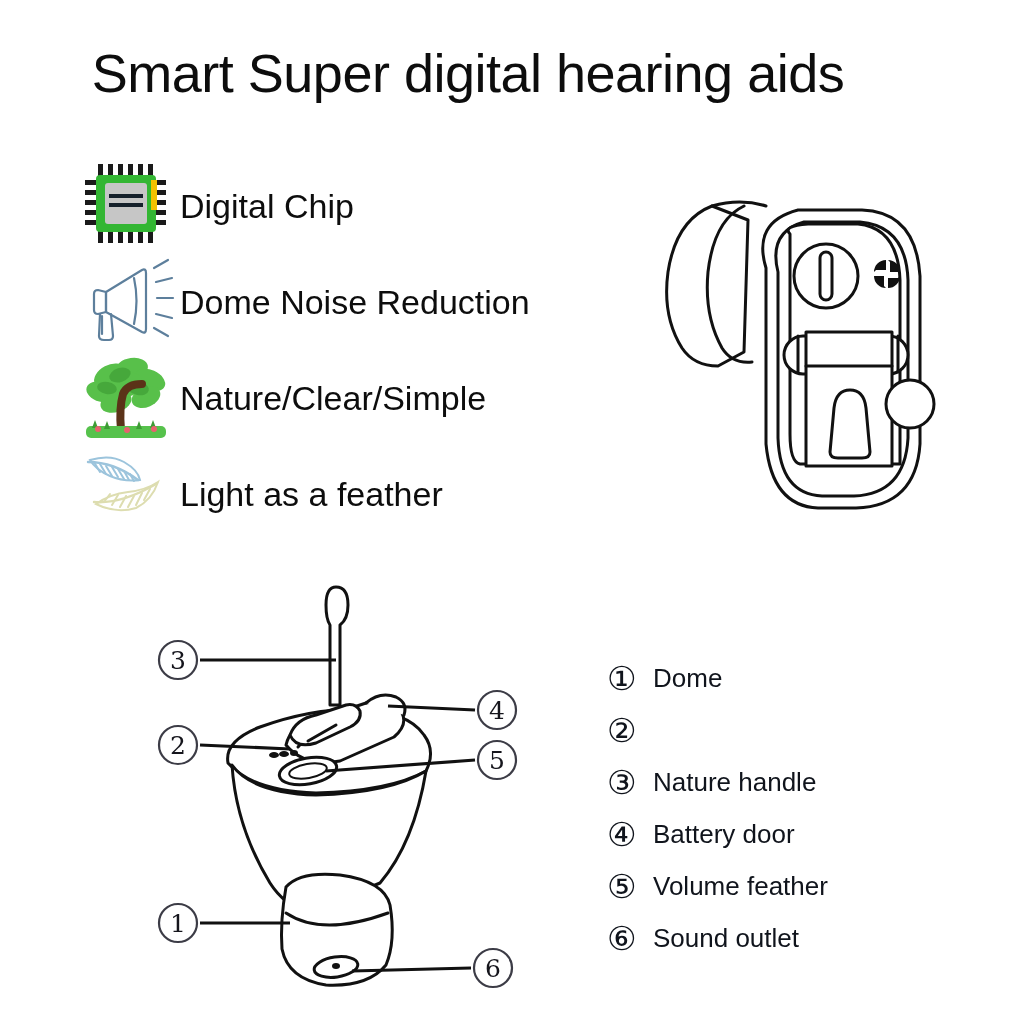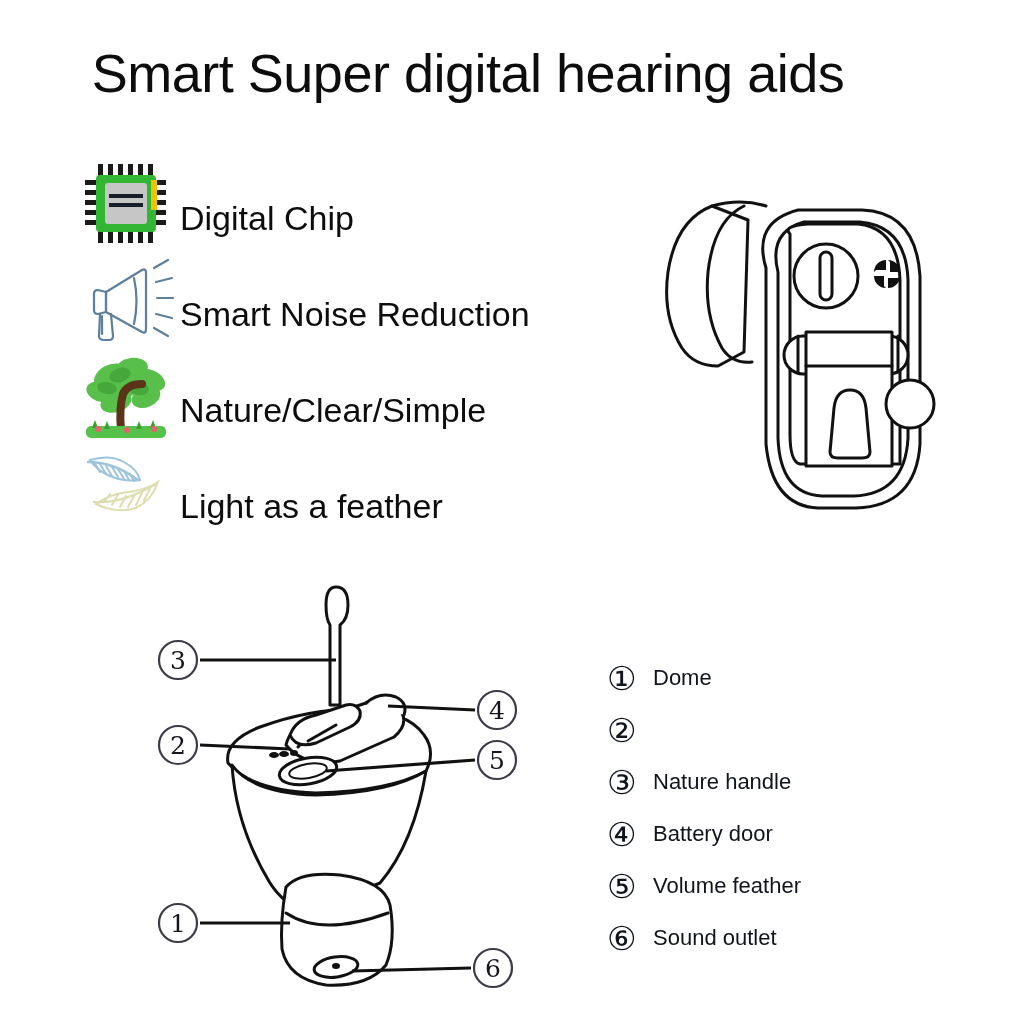--- a/index.html
+++ b/index.html
@@ -52,21 +52,20 @@
   }
   .feature-label {
     position: absolute;
     left: 100px;
     top: 50%;
     transform: translateY(-50%);
     font-size: 34px;
     line-height: 1;
     white-space: nowrap;
     color: #0d0d0d;
-    margin-top: 12px;
   }
 
   
   #legend {
     position: absolute;
     left: 607px;
     top: 652px;
     width: 400px;
   }
   .legend-row {
@@ -76,21 +75,21 @@
     align-items: center;
   }
   .legend-num {
     width: 46px;
     font-size: 33px;
     line-height: 1;
     color: #10141c;
     font-family: "DejaVu Sans", sans-serif;
   }
   .legend-label {
-    font-size: 22px;
+    font-size: 26px;
     line-height: 1;
     color: #10141c;
     white-space: nowrap;
   }
 
   
   #product-drawing {
     position: absolute;
     left: 648px;
     top: 176px;
@@ -169,21 +168,21 @@
             <path d="M20 60 L19 82 Q19 86 24 86 L29 86 Q33 86 33 82 L31 60"></path>
             <path d="M22 62 L22 80"></path>
             <path d="M74 14 L88 6"></path>
             <path d="M76 28 L92 24"></path>
             <path d="M77 44 L93 44"></path>
             <path d="M76 60 L92 64"></path>
             <path d="M74 74 L88 82"></path>
           </g>
         </svg>
       </div>
-      <div class="feature-label">Smart Noise Reduction</div>
+      <div class="feature-label">Dome Noise Reduction</div>
     </div>
 
     <div class="feature-row">
       <div class="feature-icon">
         <svg viewBox="0 0 96 92" width="96" height="92">
           <g fill="#58c04a">
             <ellipse cx="30" cy="26" rx="17" ry="11" transform="rotate(-28 30 26)"></ellipse>
             <ellipse cx="52" cy="18" rx="16" ry="10" transform="rotate(-8 52 18)"></ellipse>
             <ellipse cx="70" cy="30" rx="16" ry="10" transform="rotate(24 70 30)"></ellipse>
             <ellipse cx="22" cy="42" rx="16" ry="10" transform="rotate(16 22 42)"></ellipse>

